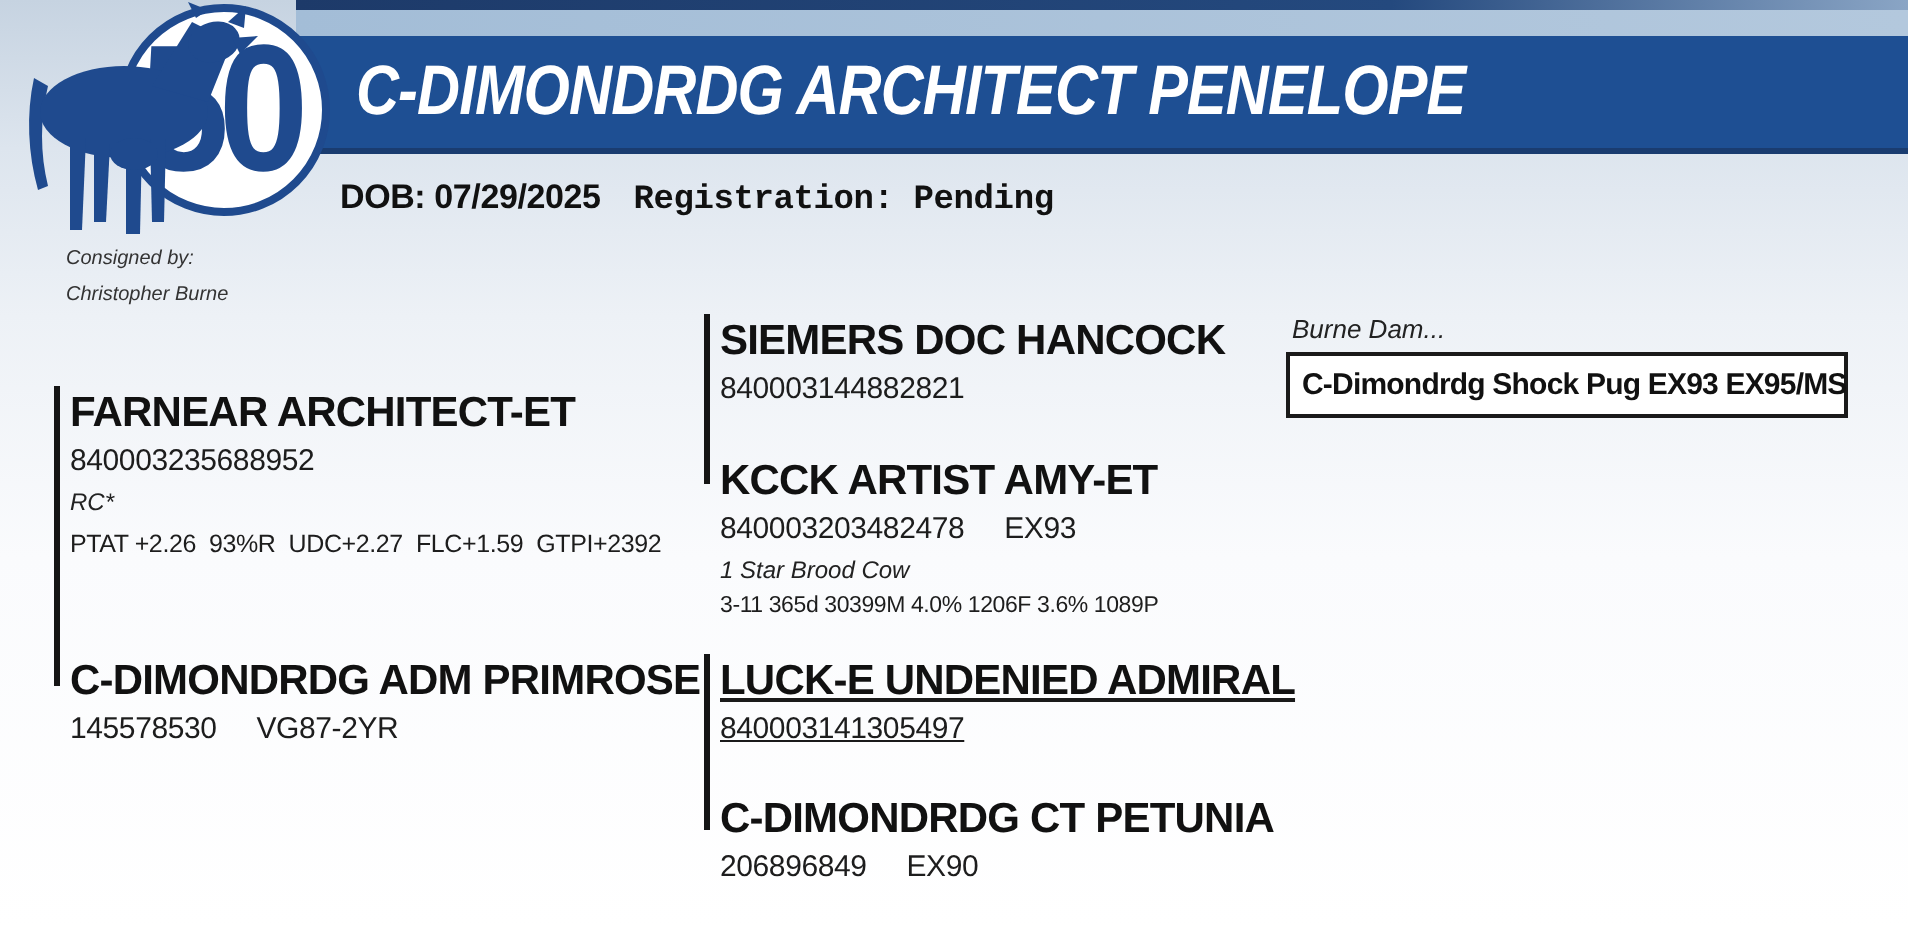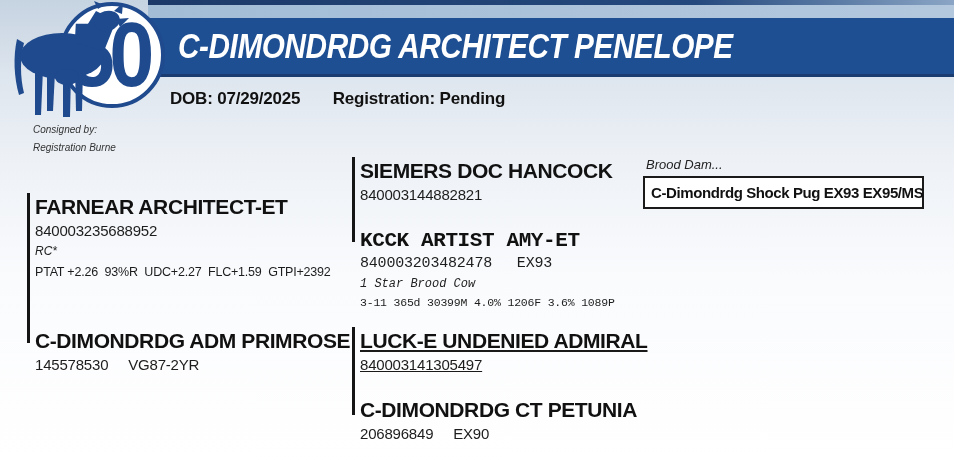--- a/index.html
+++ b/index.html
@@ -20,34 +20,34 @@
     font-size:35px; font-weight:800; font-style:italic; color:#ffffff;
     letter-spacing:-0.5px; transform:scaleX(0.85); transform-origin:left center; }
   .badge { position:absolute; left:59px; top:2px; width:106px; height:106px;
     background:#ffffff; border:4px solid #1f4a8e; border-radius:50%; z-index:3;
     display:flex; align-items:center; justify-content:center; }
   .badge-number { font-size:90px; font-weight:800; color:#1f4a8e; line-height:1;
     letter-spacing:-6px; padding-right:5px; transform:scaleX(0.9); }
   .cow-svg { position:absolute; left:10px; top:1px; width:128px; height:118px; z-index:4; }
   .dob-row { position:absolute; left:170px; top:89px; font-size:17px; font-weight:700;
     color:#111; letter-spacing:-0.2px; white-space:nowrap; }
-  .dob-row .gap { margin-left:28px; }
+  .dob-row .gap { margin-left:12px;font-family:Liberation Mono, monospace; }
   
   .consignor { position:absolute; left:33px; top:121px; font-style:italic;
     font-size:10px; color:#333; line-height:18px; }
   
   .bar { position:absolute; width:3px; background:#151515; }
   .bar-sire { left:27px; top:193px; height:150px; }
   .bar-mid-top { left:352px; top:157px; height:85px; }
   .bar-mid-bottom { left:352px; top:327px; height:88px; }
   .block { position:absolute; }
   .block-sire { left:35px; top:195px; }
   .block-dam { left:35px; top:329px; }
   .block-sire-sire { left:360px; top:159px; }
-  .block-sire-dam { left:360px; top:229px;font-family:Liberation Mono, monospace; }
+  .block-sire-dam { left:360px; top:229px; }
   .block-dam-sire { left:360px; top:329px;text-decoration:underline; }
   .block-dam-dam { left:360px; top:398px; }
   .animal-name { font-size:21px; font-weight:700; letter-spacing:-0.4px; white-space:nowrap; color:#111; }
   .reg-row { font-size:15px; margin-top:3px; letter-spacing:-0.2px; color:#1d1d1d; white-space:nowrap; }
   .reg-score { margin-left:16px; }
   .note { font-style:italic; font-size:12px; margin-top:5px; color:#222; }
   .proof { font-size:12.5px; margin-top:7px; letter-spacing:-0.2px; white-space:pre; color:#1d1d1d; }
   .prod { font-size:11.5px; margin-top:5px; letter-spacing:-0.2px; white-space:pre; color:#1d1d1d; }
   
   .next-dam-label { position:absolute; left:646px; top:157px; font-style:italic; font-size:13px; color:#222; }
@@ -88,21 +88,21 @@
     <span class="badge-number">50</span>
   </div>
 
   <div class="dob-row">
     <span>DOB: 07/29/2025</span>
     <span class="gap">Registration: Pending</span>
   </div>
 
   <div class="consignor">
     <div>Consigned by:</div>
-    <div>Registration Burne</div>
+    <div>Christopher Burne</div>
   </div>
 
   <div class="bar bar-sire"></div>
   <div class="bar bar-mid-top"></div>
   <div class="bar bar-mid-bottom"></div>
 
   <div class="block block-sire">
     <div class="animal-name">FARNEAR ARCHITECT-ET</div>
     <div class="reg-row">840003235688952</div>
     <div class="note">RC*</div>
@@ -138,18 +138,18 @@
   </div>
 
   <div class="block block-dam-dam">
     <div class="animal-name">C-DIMONDRDG CT PETUNIA</div>
     <div class="reg-row">
       <span>206896849</span>
       <span class="reg-score">EX90</span>
     </div>
   </div>
 
-  <div class="next-dam-label">Brood Dam...</div>
+  <div class="next-dam-label">Burne Dam...</div>
   <div class="next-dam-box">
     <span class="next-dam-text">C-Dimondrdg Shock Pug EX93 EX95/MS</span>
   </div>
 
 </div>
 
 </body></html>

